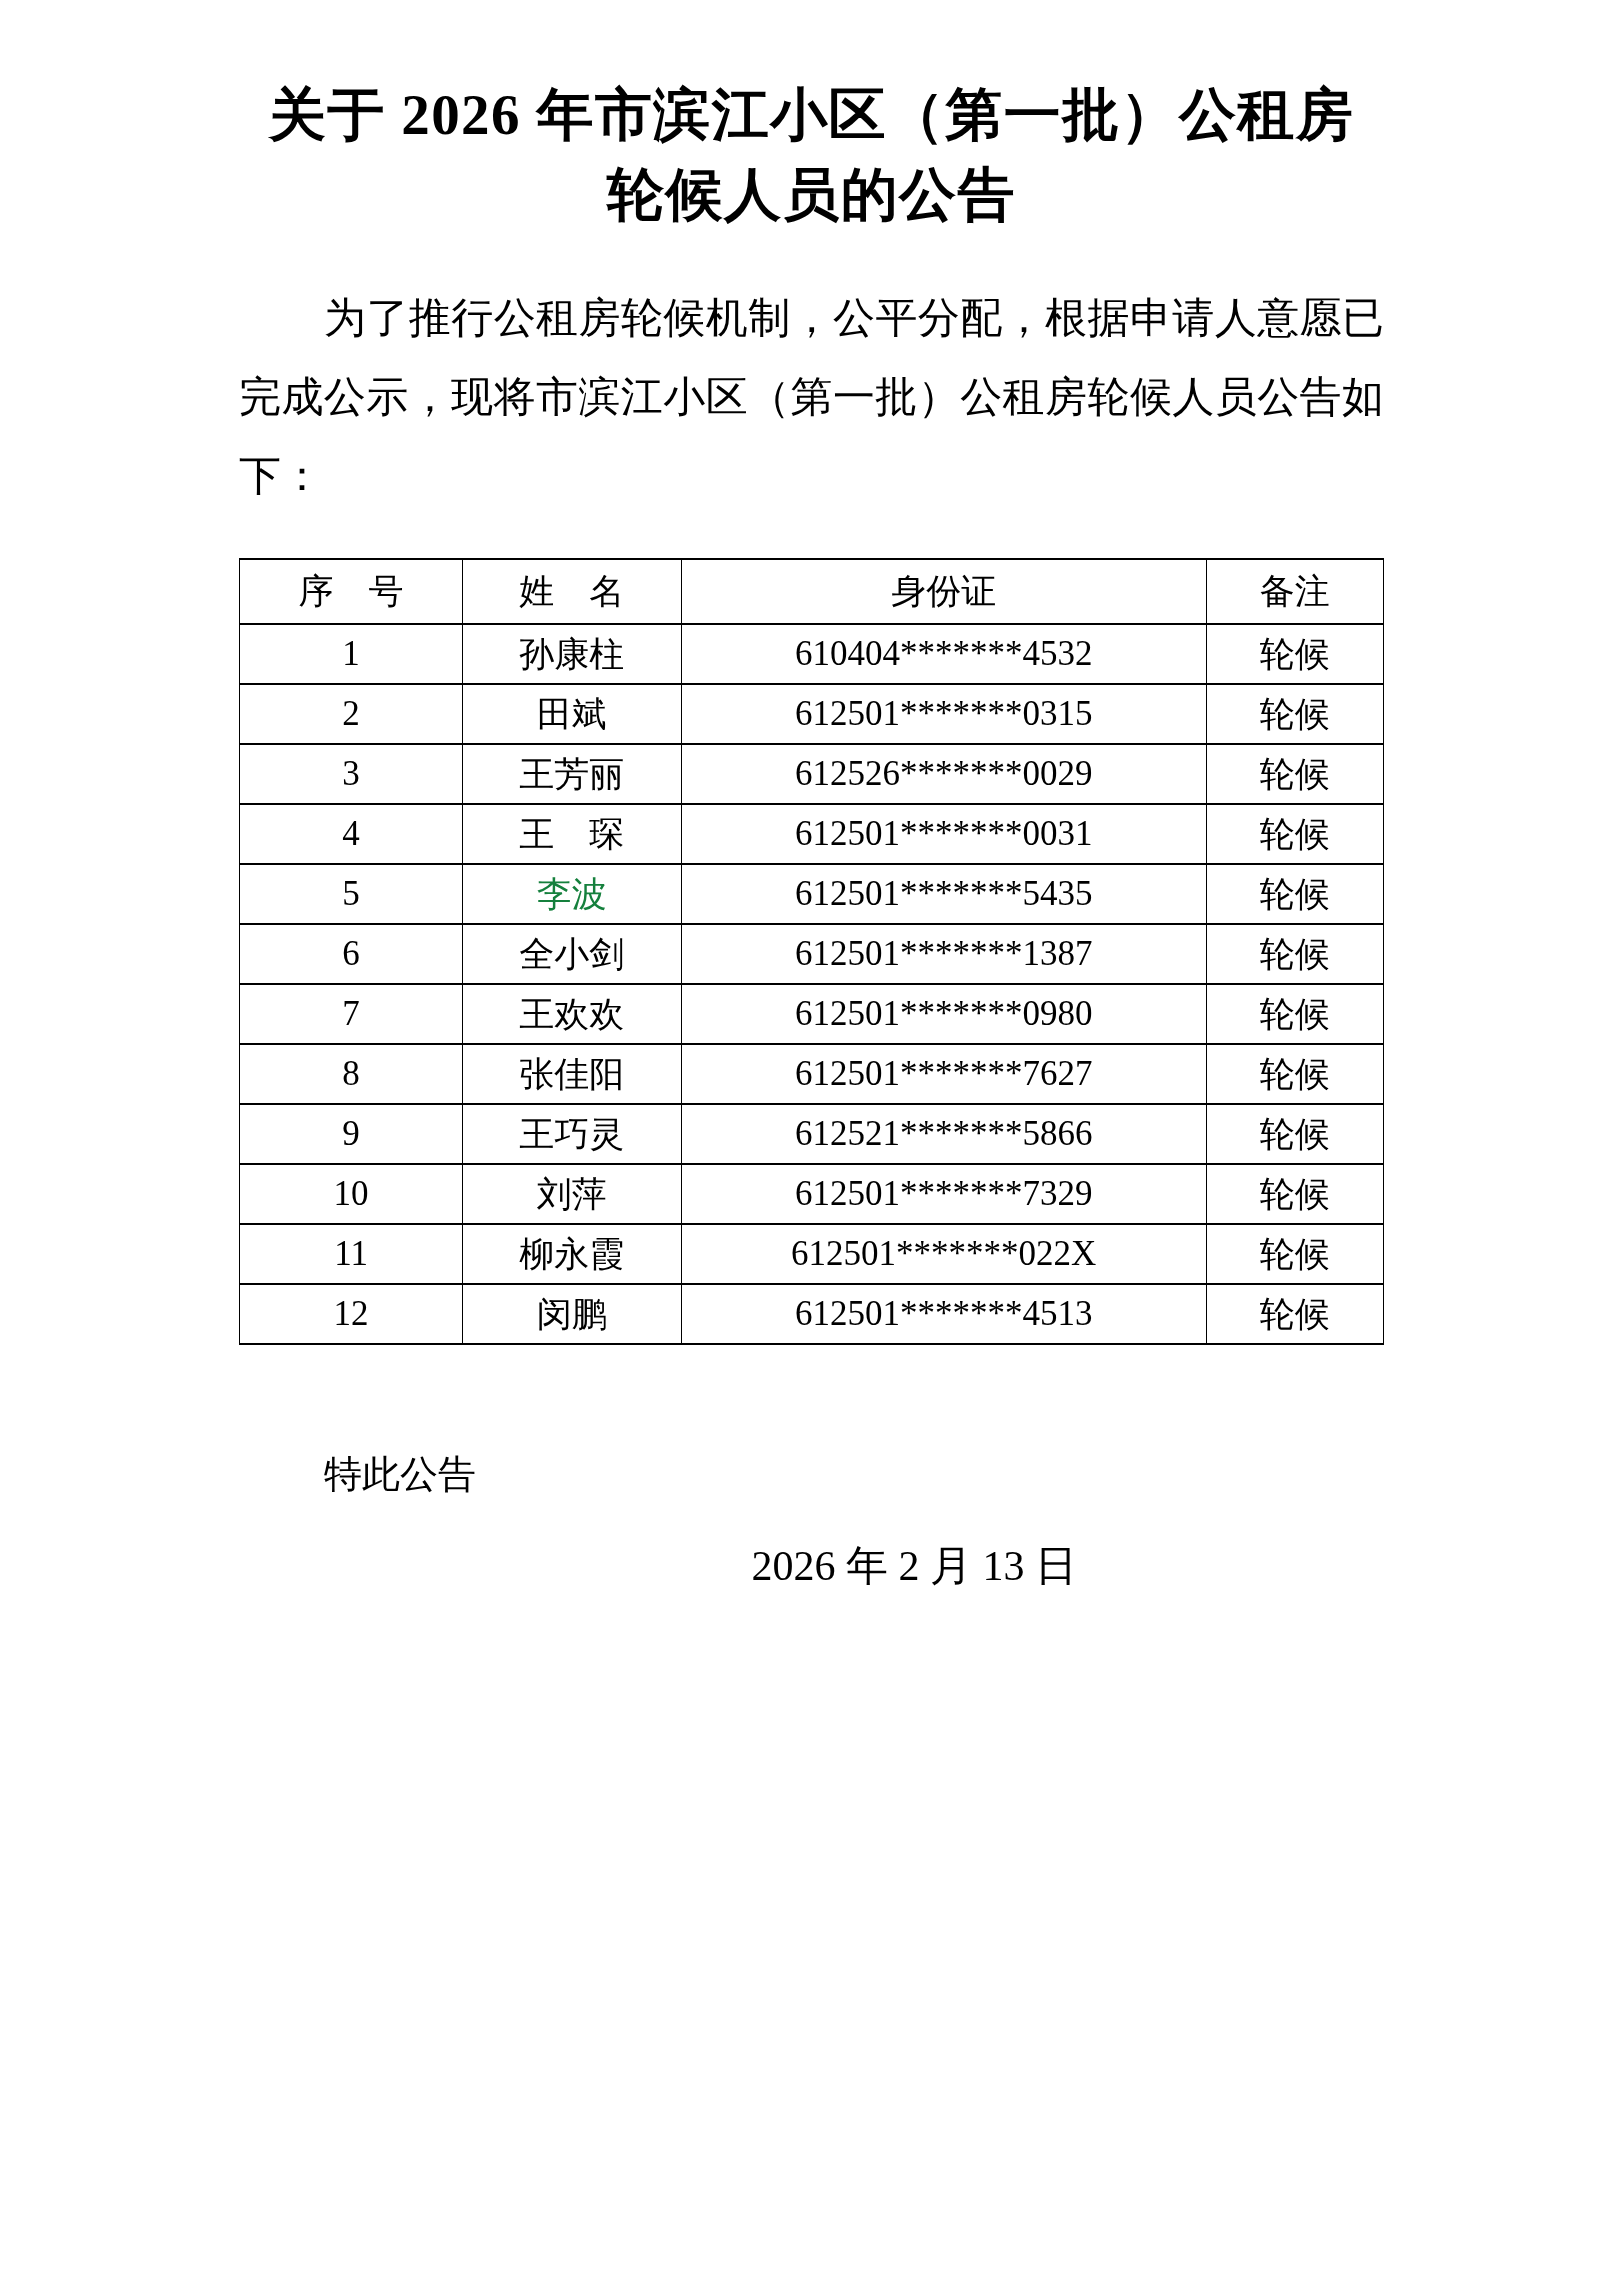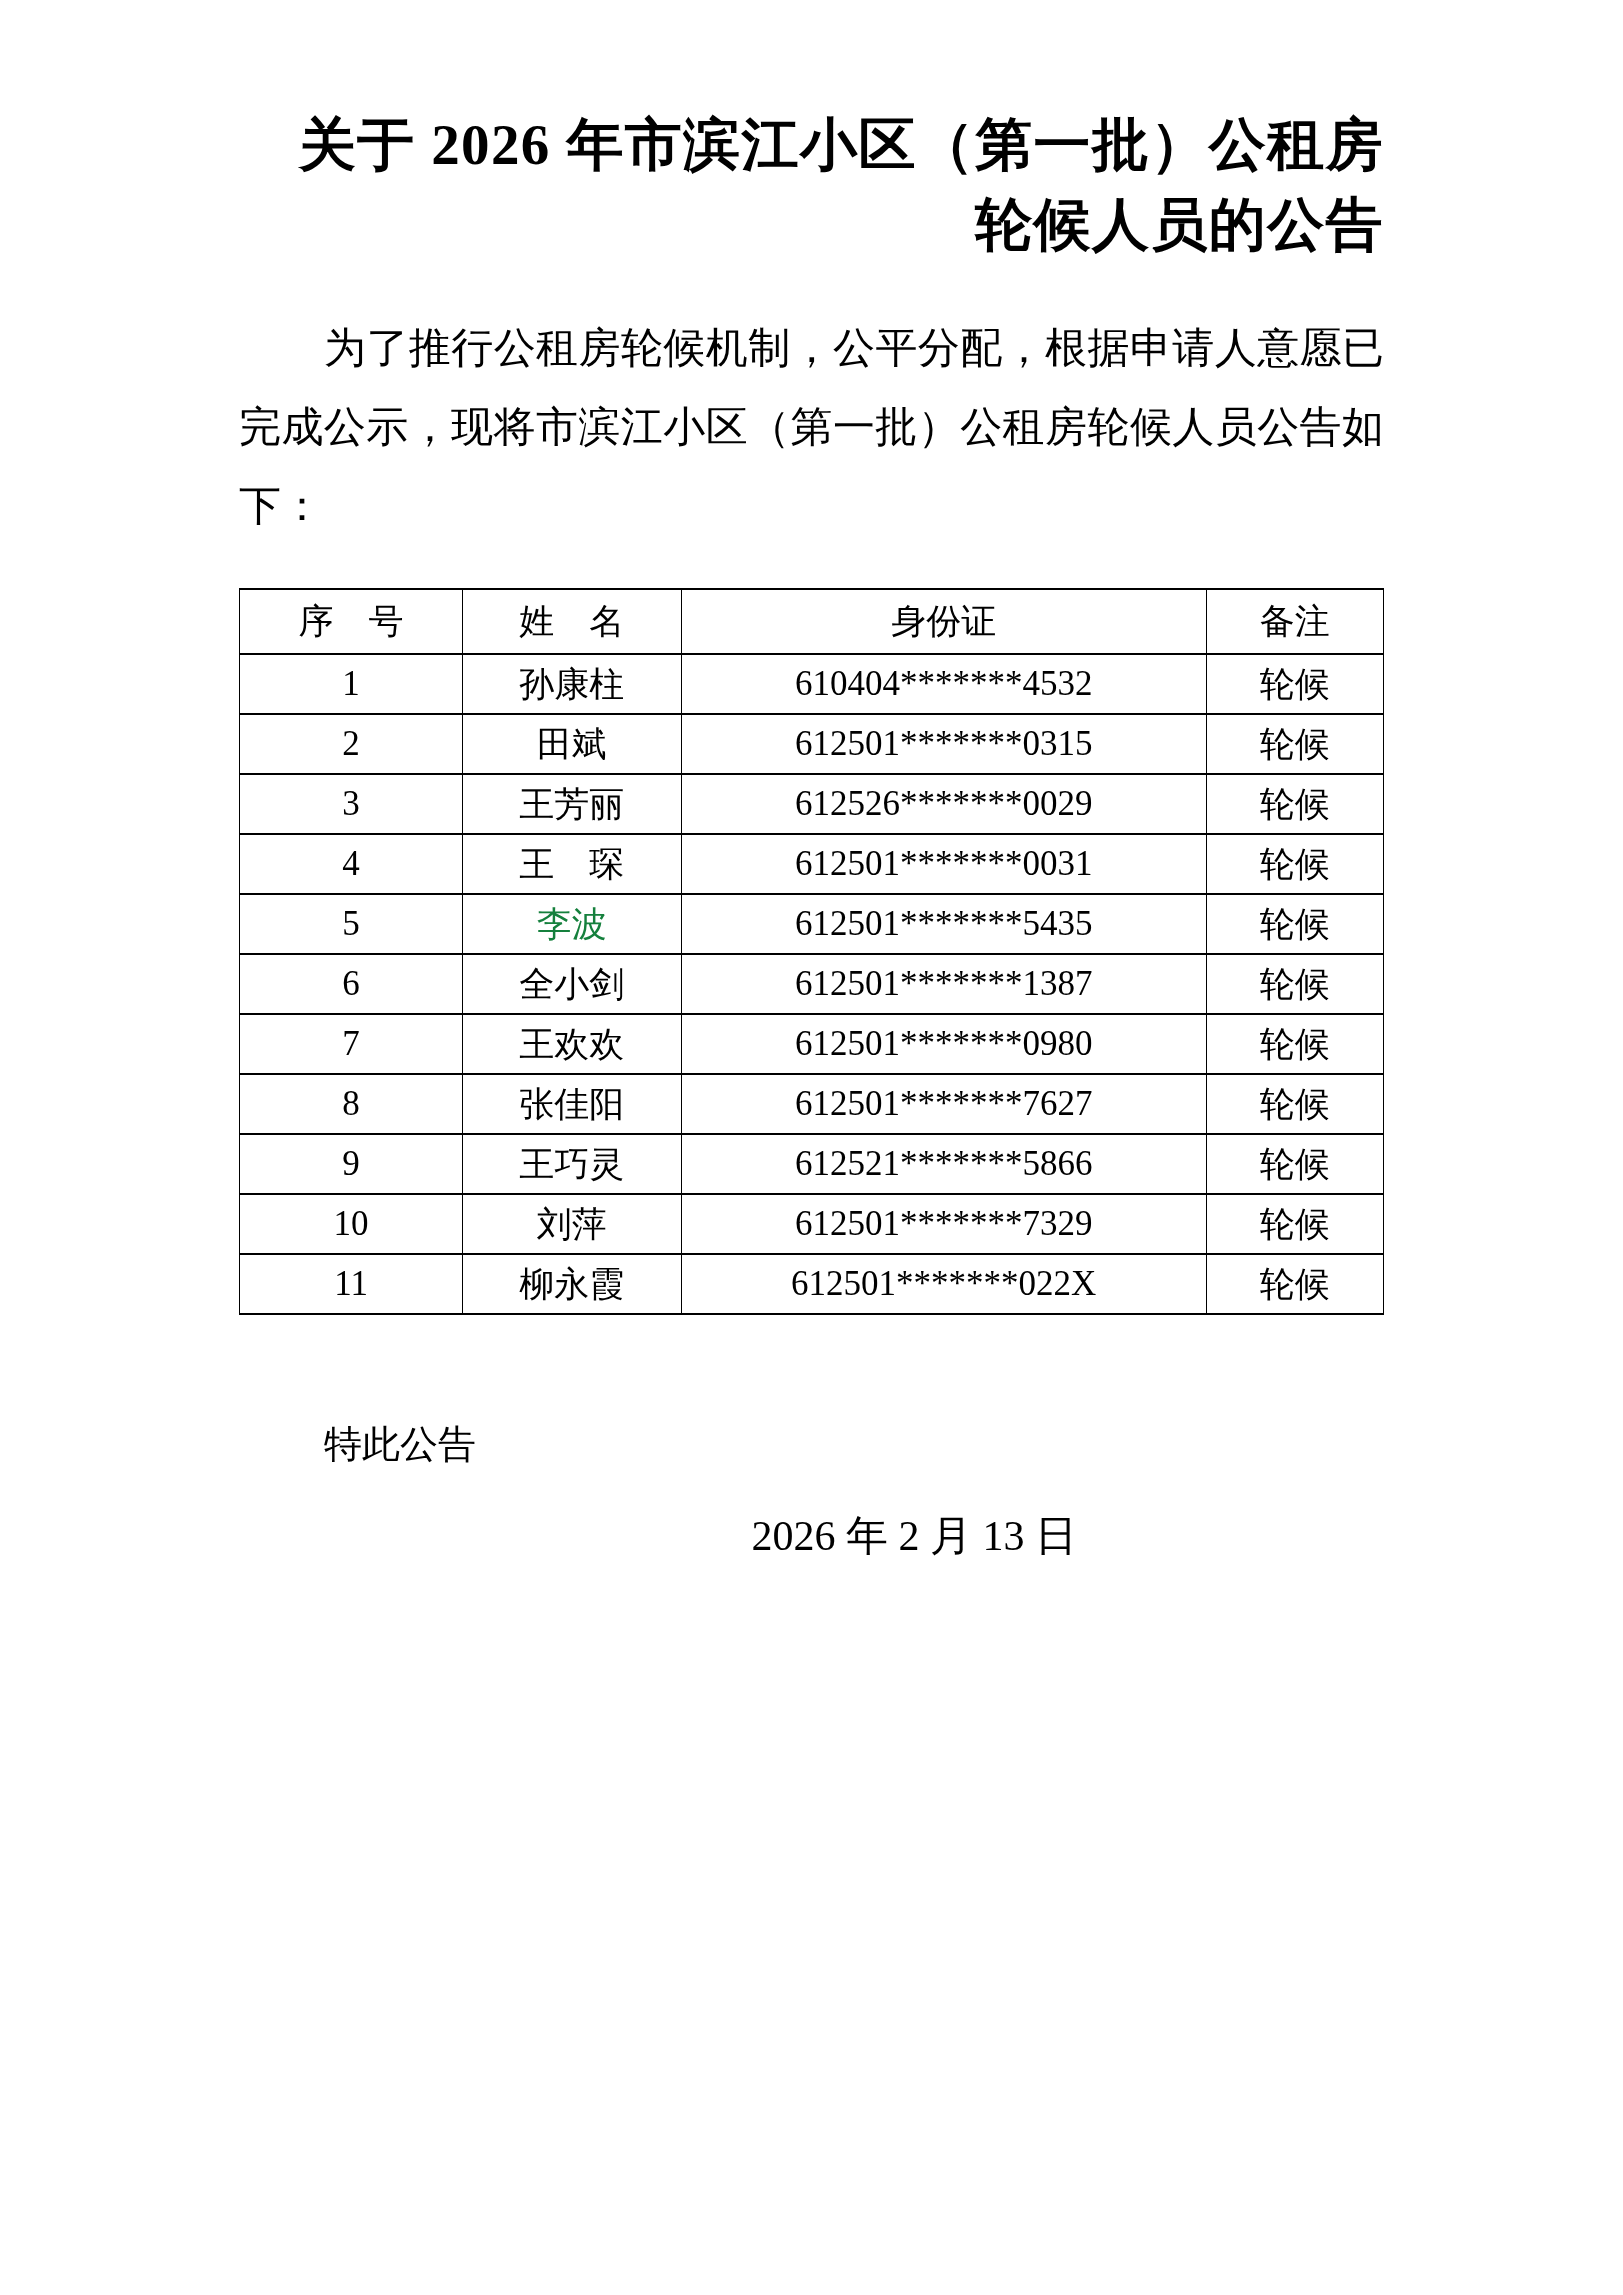--- a/index.html
+++ b/index.html
@@ -12,25 +12,25 @@
     width: 1623px;
     min-height: 2295px;
     font-family: "Liberation Serif", "DejaVu Serif", serif;
     color: #000000;
   }
   .content {
     width: 1145px;
     margin: 0 auto;
   }
   .doc-title {
-    padding-top: 105px;
+    padding-top: 75px;
     font-size: 57px;
     font-weight: 700;
     line-height: 80px;
-    text-align: right;
+    text-align: center;
     letter-spacing: 1.4px;
   }
   .intro {
     margin-top: 44px;
     font-size: 42px;
     line-height: 79px;
     text-align: justify;
     text-indent: 85px;
   }
   table.waitlist {
@@ -163,20 +163,26 @@
           <td>刘萍</td>
           <td>612501*******7329</td>
           <td>轮候</td>
         </tr>
         <tr>
           <td>11</td>
           <td>柳永霞</td>
           <td>612501*******022X</td>
           <td>轮候</td>
         </tr>
+        <tr>
+          <td>12</td>
+          <td>闵鹏</td>
+          <td>612501*******4513</td>
+          <td>轮候</td>
+        </tr>
       </tbody>
   </table>
 
   <p class="closing">特此公告</p>
 
 
   <p class="date">2026 年 2 月 13 日</p>
 
 </div>
 

